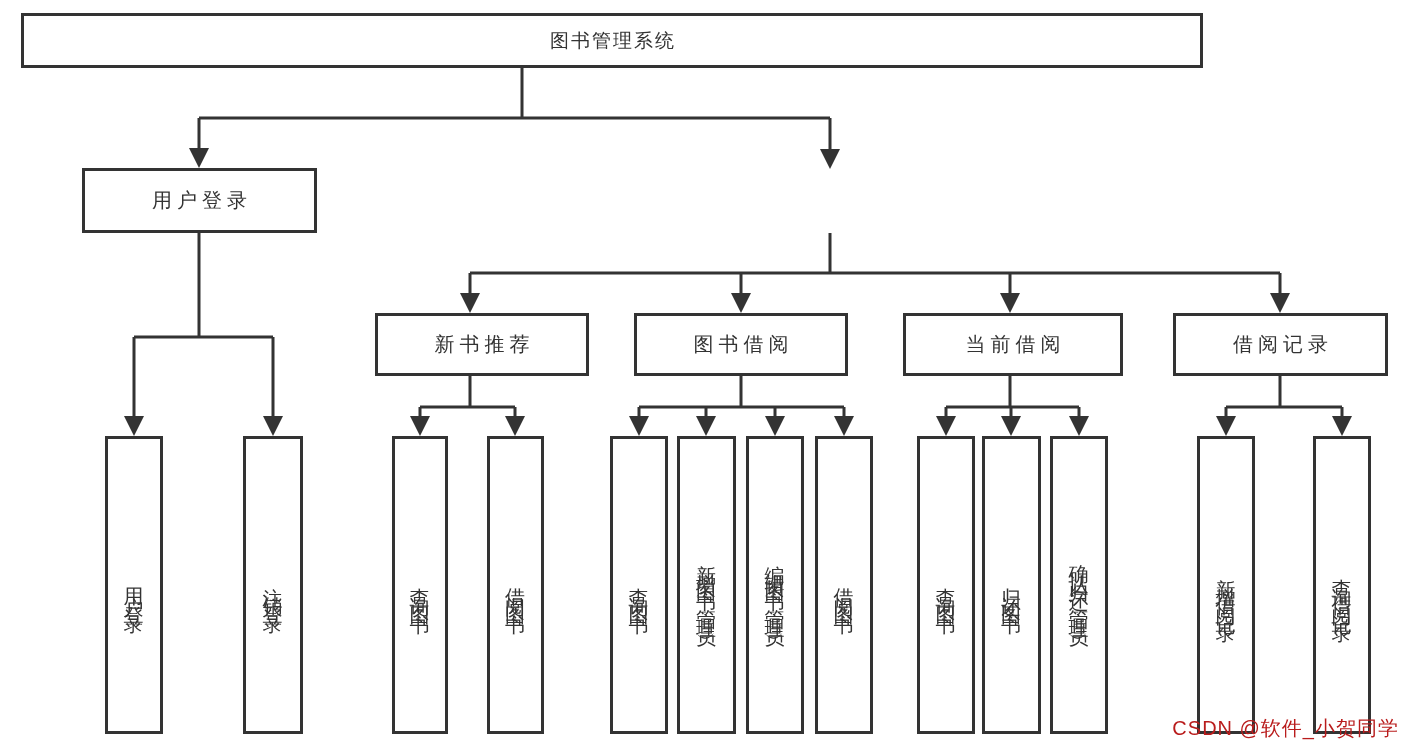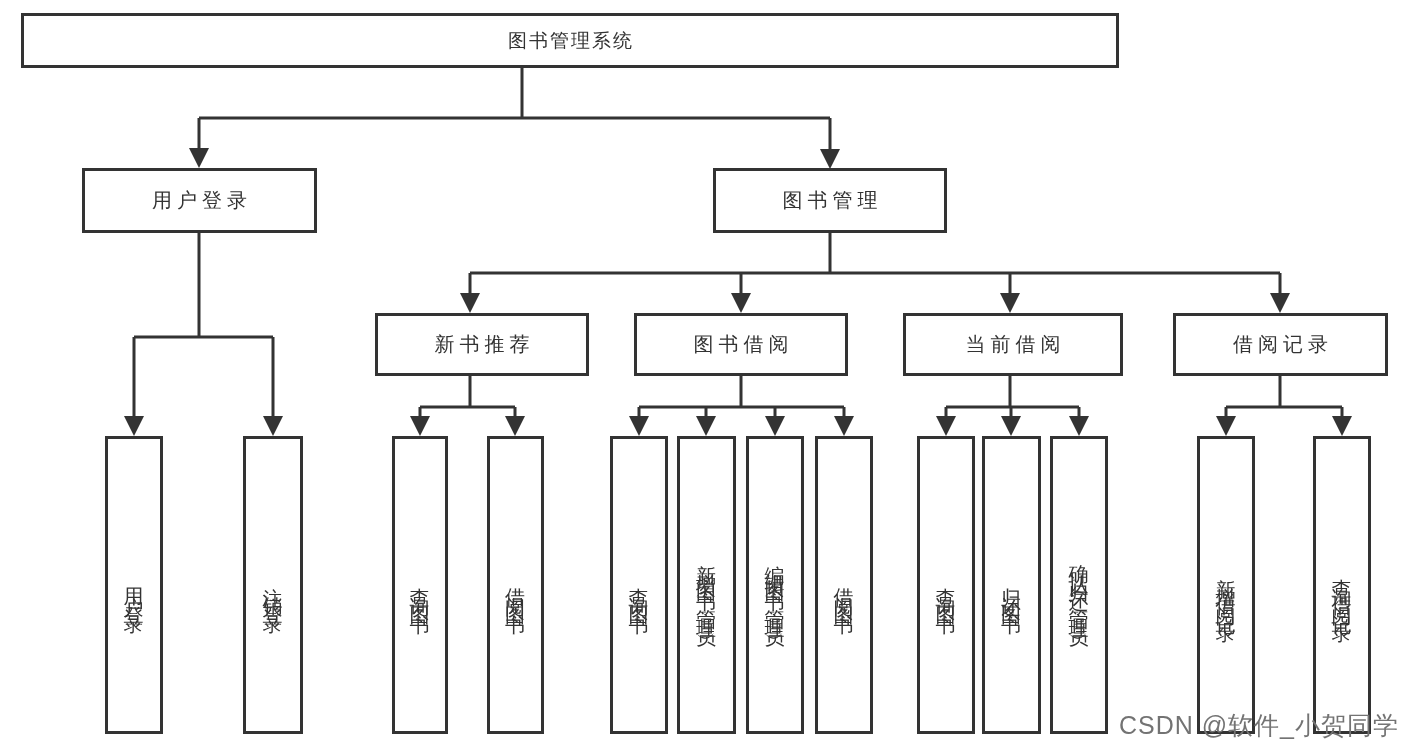--- a/index.html
+++ b/index.html
@@ -49,22 +49,22 @@
     font-size: 20px;
     letter-spacing: 9px;
     line-height: 1;
     color: #333333;
     margin-bottom: -9px; 
   }
   .watermark {
     position: absolute;
     right: 6px;
     bottom: 5px;
-    font-size: 25px;
-    color: #737373;
+    font-size: 20px;
+    color: #b91c1c;
     z-index: 3;
     white-space: nowrap;
     letter-spacing: 1px;
   }
 </style>
 </head>
 <body>
 
 <div class="canvas">
 
@@ -104,29 +104,26 @@
       <polygon points="1001,416 1021,416 1011,436"></polygon>
       <polygon points="1069,416 1089,416 1079,436"></polygon>
     </g>
     <g>
       <path d="M1280,376 V407 M1226,407 H1342 M1226,407 V418 M1342,407 V418"></path>
       <polygon points="1216,416 1236,416 1226,436"></polygon>
       <polygon points="1332,416 1352,416 1342,436"></polygon>
     </g>
   </svg>
 
-  <div class="node root" style="left:21px; top:13px; width:1098px; height:55px;">
+  <div class="node root" style="left:21px; top:13px; width:1182px; height:55px;">
     <span class="hlabel">图书管理系统</span>
   </div>
 
   <div class="node" style="left:82px; top:168px; width:235px; height:65px;">
     <span class="hlabel">用户登录</span>
-  </div>
-  <div class="node" style="left:713px; top:168px; width:234px; height:65px;">
-    <span class="hlabel">图书管理</span>
   </div>
 
   <div class="node" style="left:363px; top:313px; width:214px; height:63px;margin-left:12px;">
     <span class="hlabel">新书推荐</span>
   </div>
   <div class="node" style="left:634px; top:313px; width:214px; height:63px;justify-content:center;">
     <span class="hlabel">图书借阅</span>
   </div>
   <div class="node" style="left:903px; top:313px; width:220px; height:63px;">
     <span class="hlabel">当前借阅</span>

